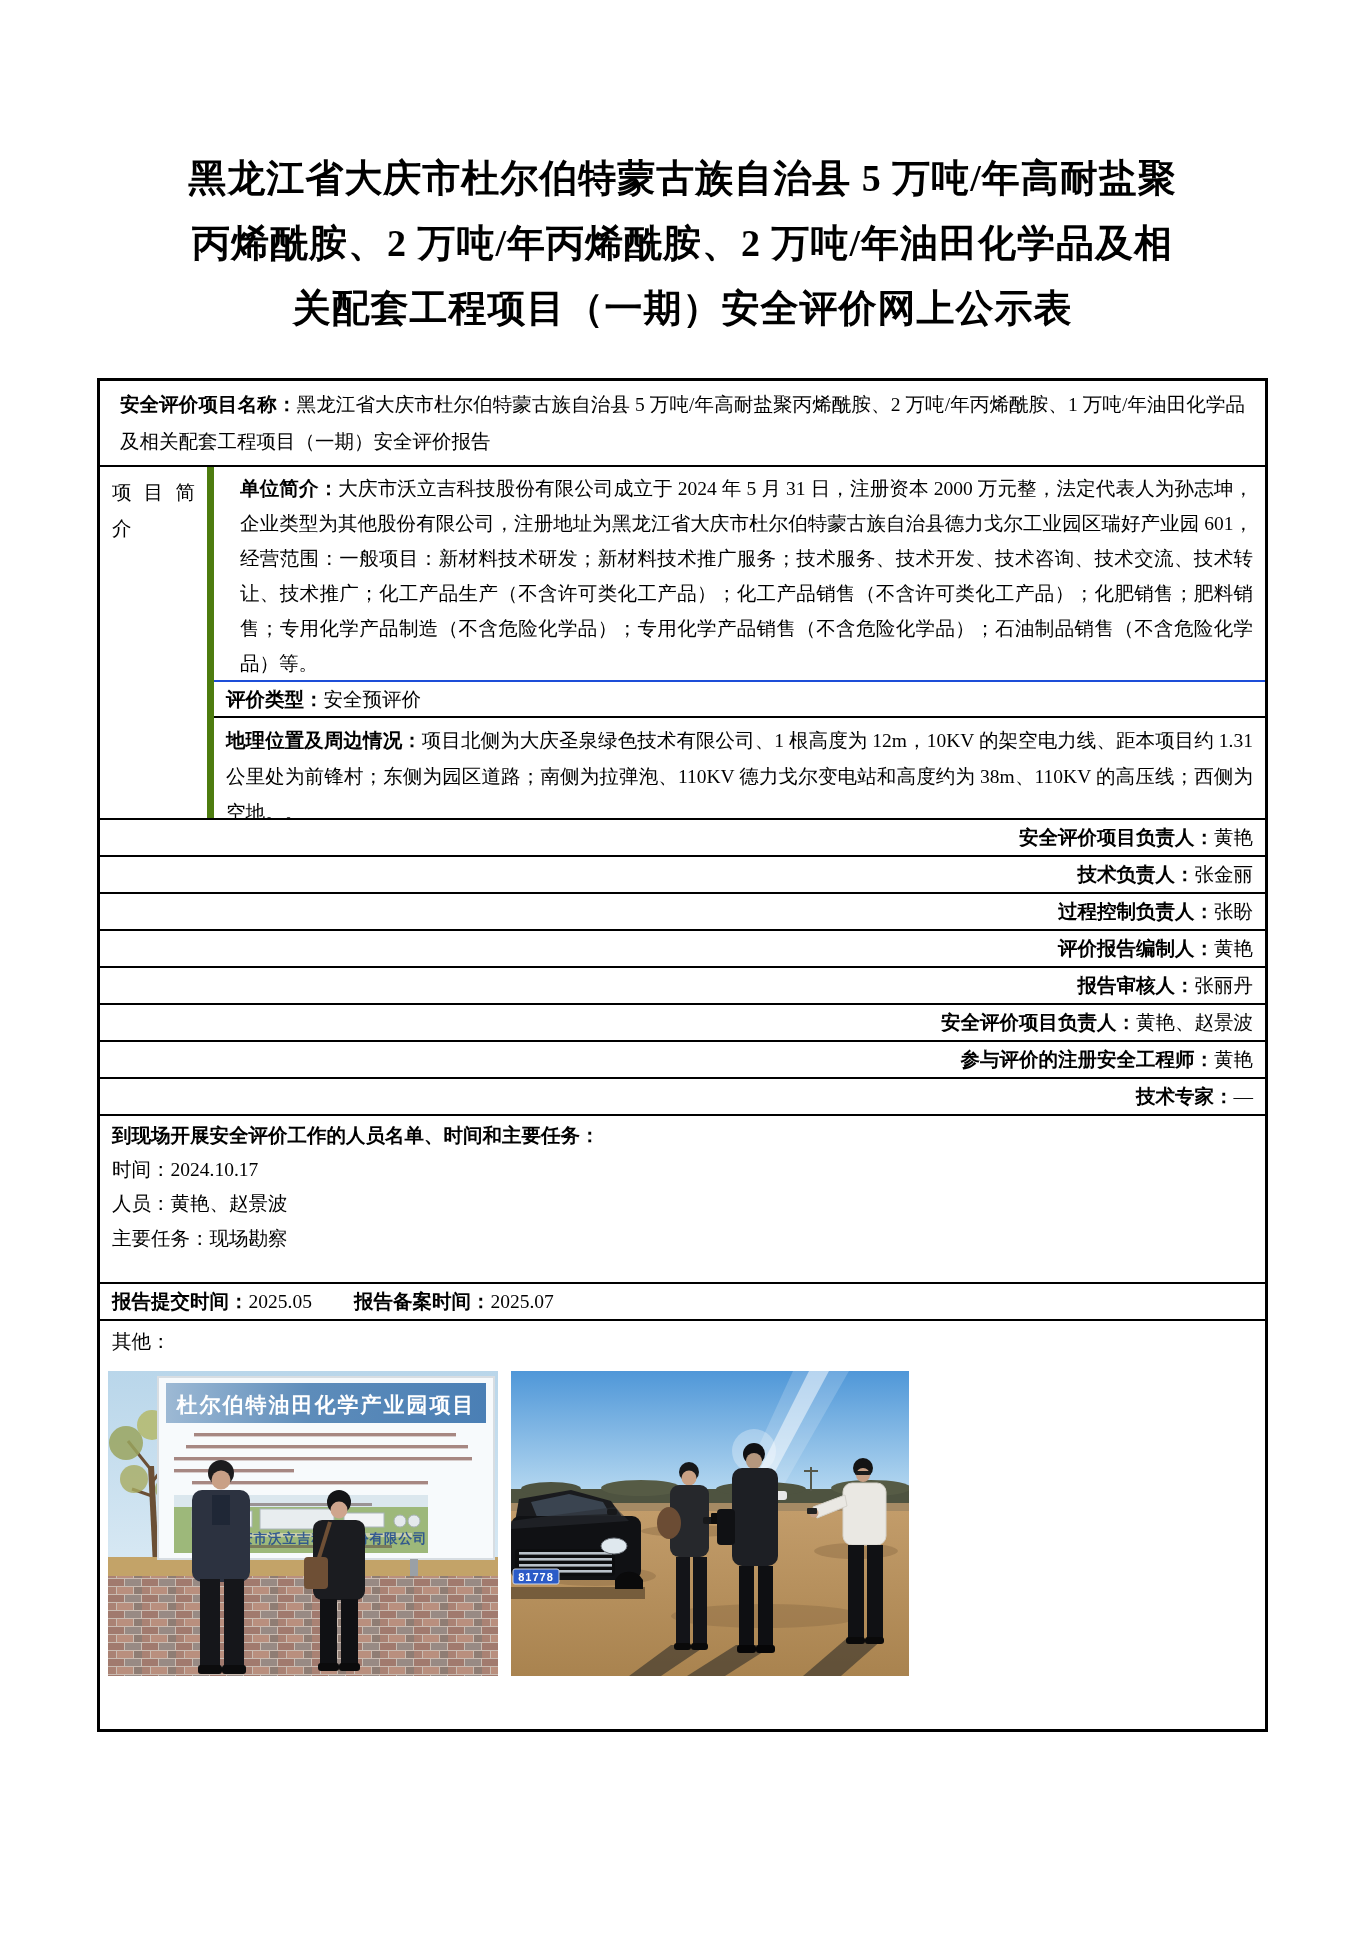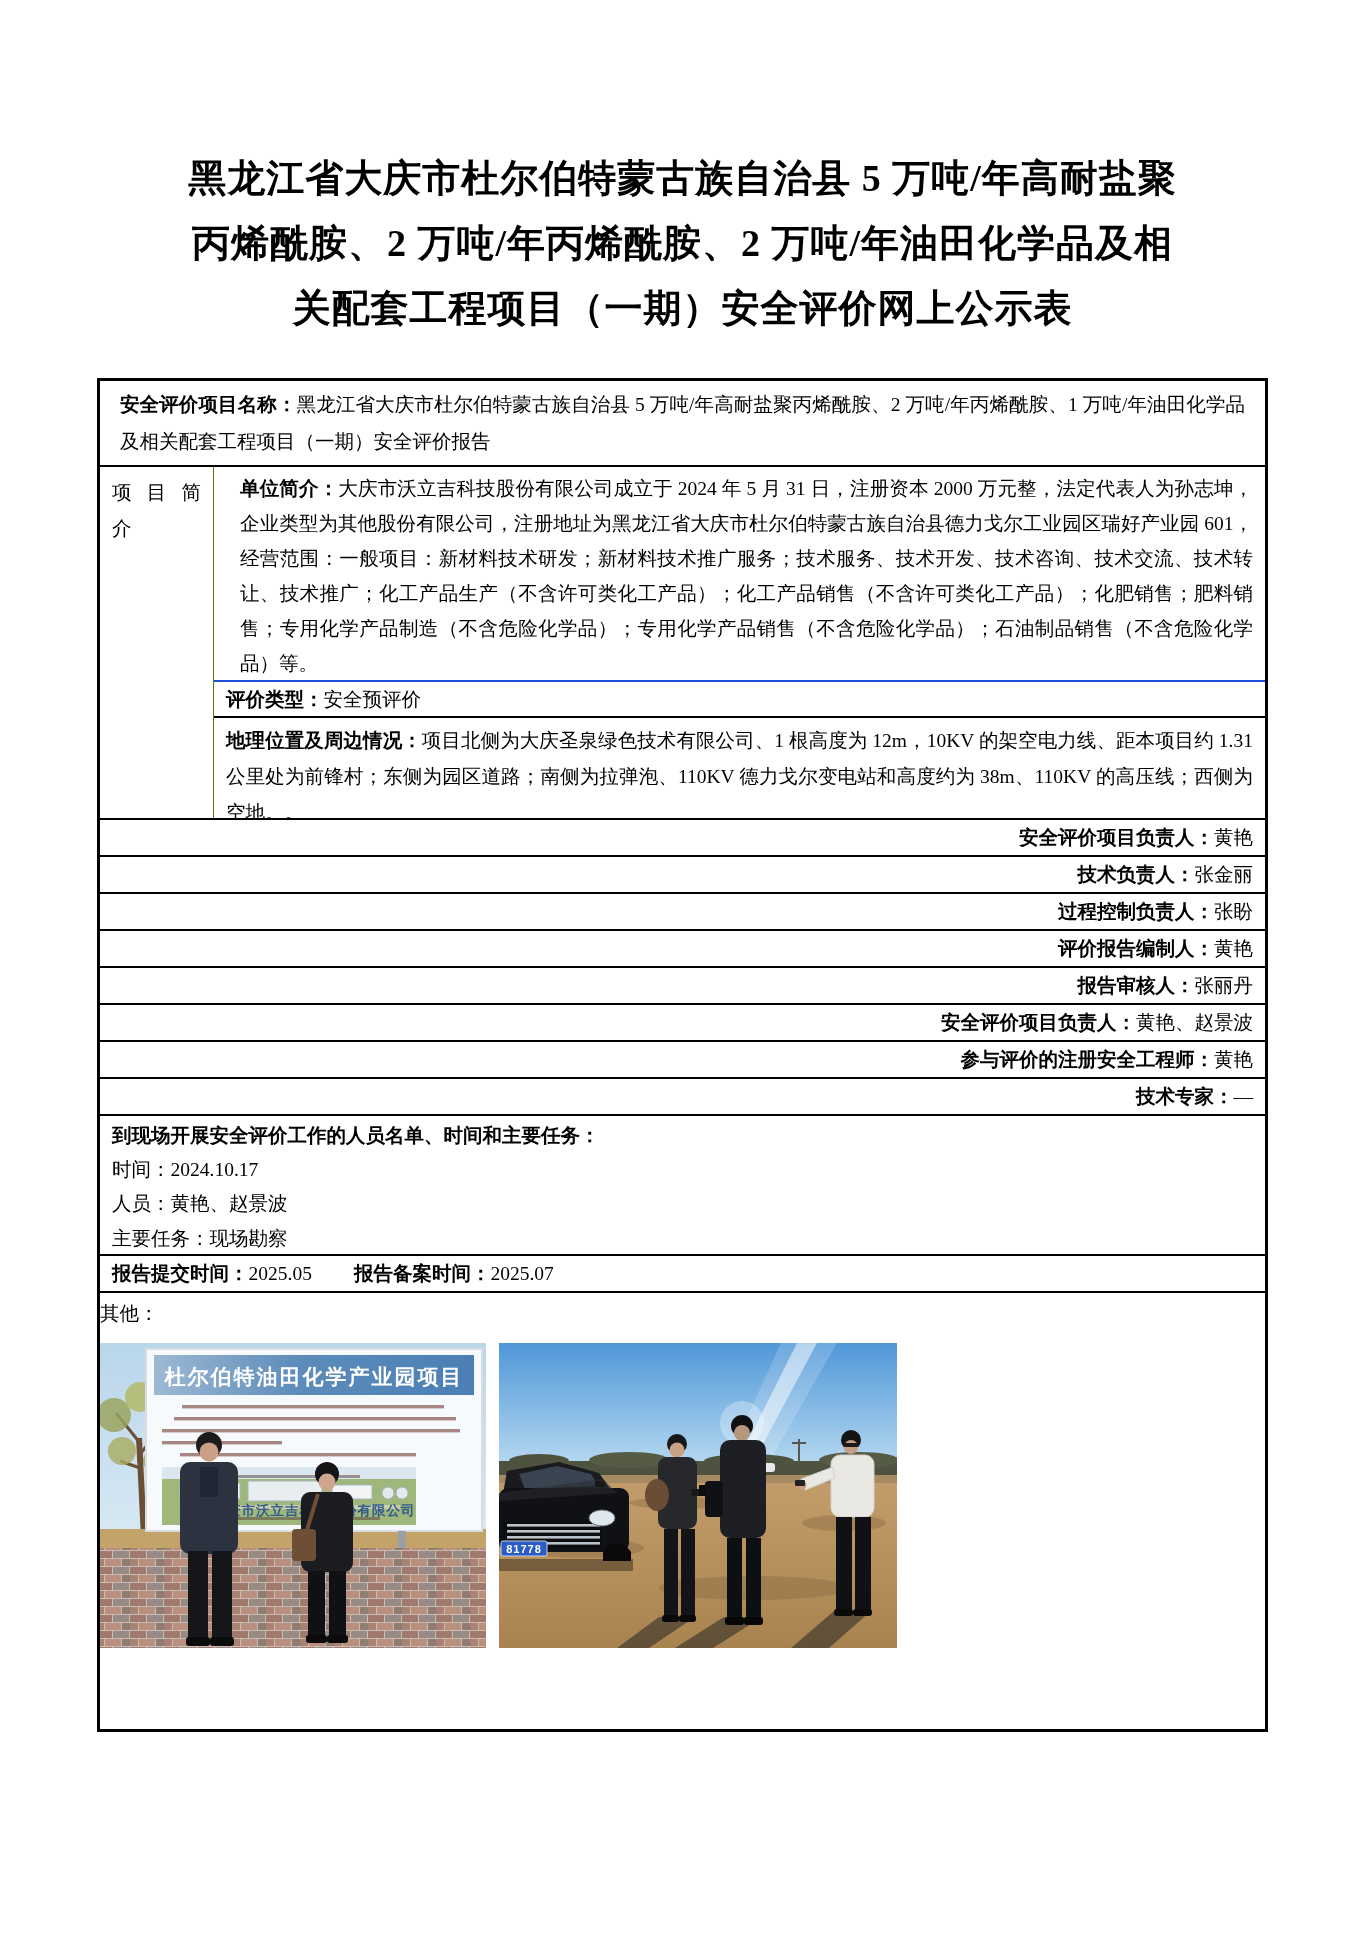--- a/index.html
+++ b/index.html
@@ -11,33 +11,33 @@
   .tbl{position:absolute;left:97px;top:378px;width:1171px;height:1354px;
        border:3px solid #000;box-sizing:border-box;display:flex;flex-direction:column;
        font-size:19.5px;}
   .row{border-bottom:2px solid #000;box-sizing:border-box;flex:0 0 auto;overflow:hidden;}
   .row:last-child{border-bottom:none;}
   p{margin:0;}
   .lbl{font-family:"Liberation Sans","DejaVu Sans",sans-serif;font-weight:700;}
   .val{font-family:"Liberation Serif","DejaVu Serif",serif;}
   .r-name{height:86px;padding:5px 20px;line-height:37px;text-align:justify;}
   .r-intro{height:353px;display:flex;padding:0;}
-  .intro-side{width:114px;border-right:1px solid #4d7c0f;box-sizing:border-box;
+  .intro-side{width:114px;border-right:7px solid #4d7c0f;box-sizing:border-box;
               padding:8px 12px;line-height:36px;flex:0 0 auto;}
   .intro-side .j{text-align:justify;text-align-last:justify;}
   .intro-main{flex:1;display:flex;flex-direction:column;min-width:0;}
   .sub{box-sizing:border-box;padding:4px 12px;text-align:justify;line-height:35px;}
   .sub-company{height:215px;border-bottom:2px solid #1d4ed8;padding-left:26px;}
   .sub-type{height:36px;border-bottom:2px solid #000;line-height:28px;padding-top:3px;}
   .sub-loc{flex:1;line-height:36px;padding-top:4px;}
   .r-single{height:37px;line-height:33px;padding:1px 12px;text-align:right;}
-  .r-visit{height:140px;padding:2px 12px;line-height:34.5px;}
+  .r-visit{height:168px;padding:2px 12px;line-height:34.5px;}
   .r-times{height:37px;line-height:33px;padding:1px 12px;}
   .times-gap{display:inline-block;width:42px;}
-  .r-other{flex:1 1 auto;padding:4px 0;line-height:34px;}
+  .r-other{flex:1 1 auto;padding:4px 12px;line-height:34px;}
   .photos{display:flex;gap:13px;margin:12px 0 0 -4px;}
   .photo{display:block;flex:0 0 auto;}
 </style>
 </head>
 <body>
 
 <div class="page">
 
   <div class="title">
     <div>黑龙江省大庆市杜尔伯特蒙古族自治县 5 万吨/年高耐盐聚</div>

